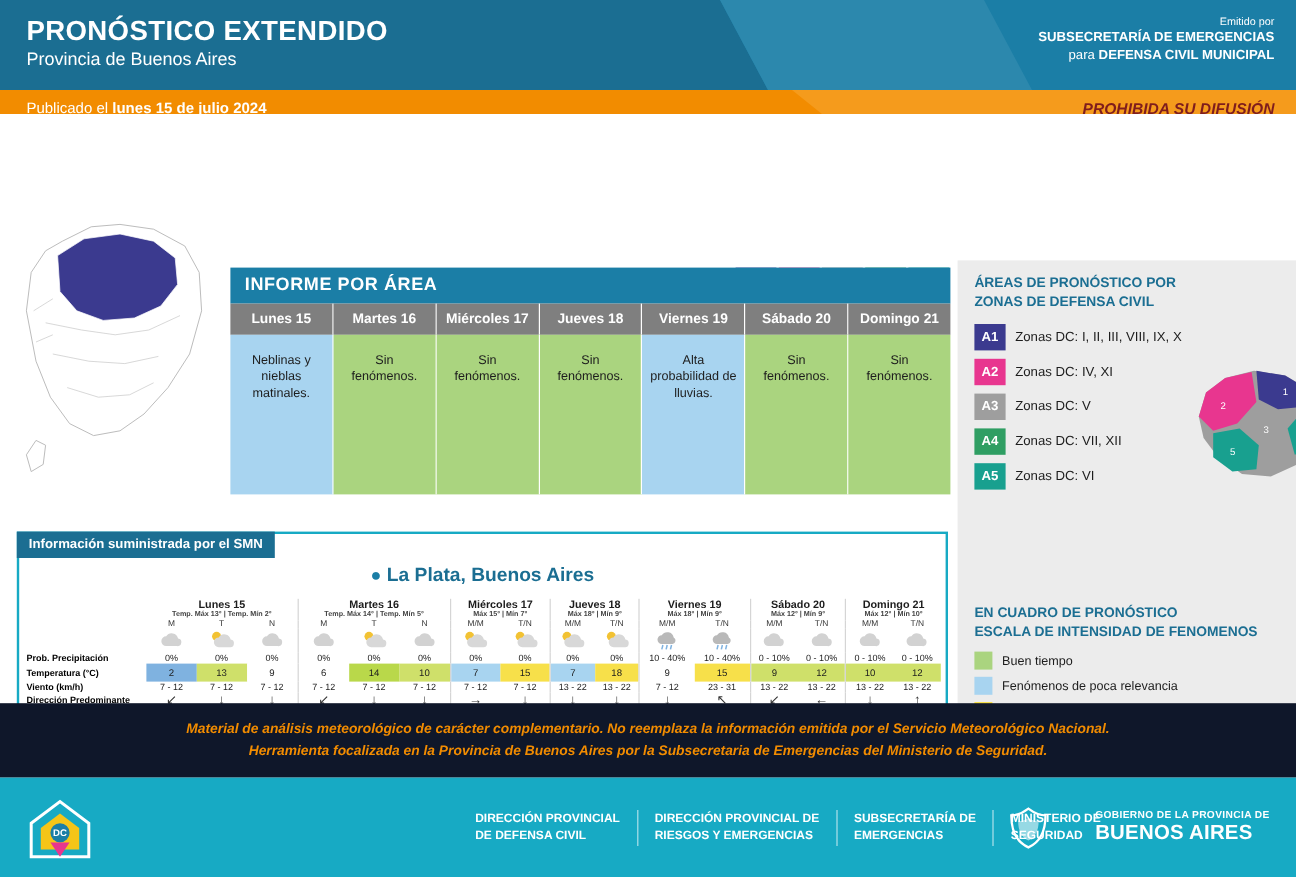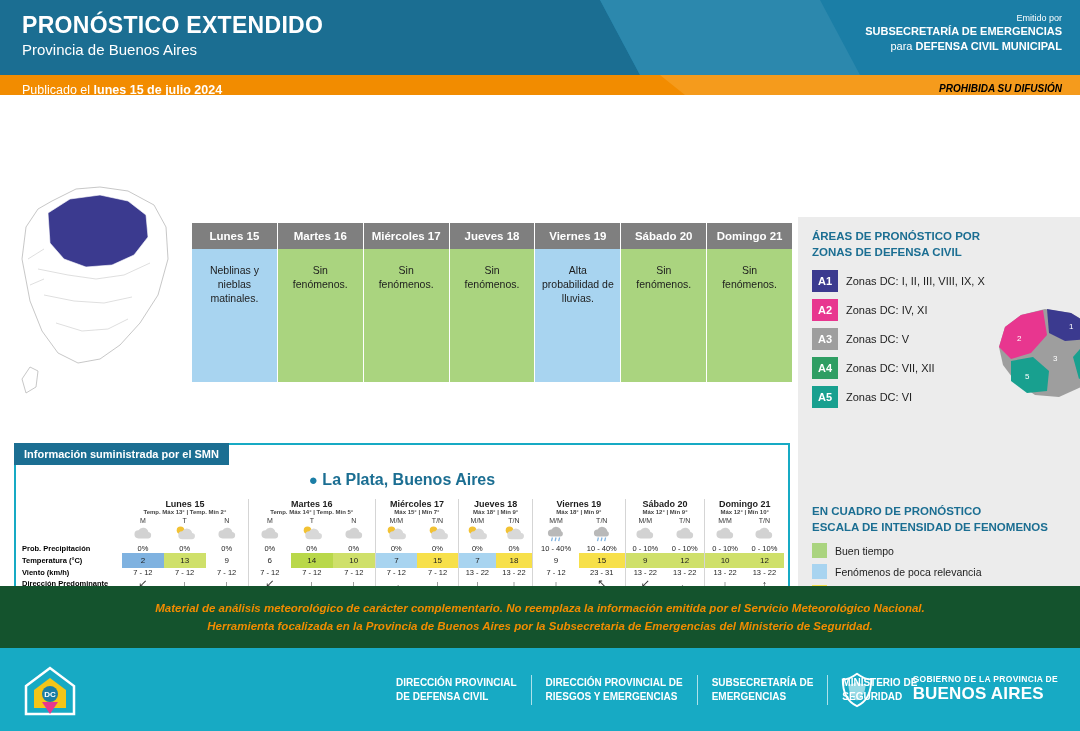--- a/index.html
+++ b/index.html
@@ -61,21 +61,21 @@
     background: #f28c00;
     clip-path: polygon(0 0, 660px 0, 700px 32px, 0 32px);
   }
   .pubbar .pubtext {
     position: absolute; left: 22px; top: 8px;
     color: #fff; font-size: 12.5px;
   }
   .pubbar .pubtext b { font-weight: bold; }
   .pubbar .warn {
     position: absolute; right: 18px; top: 8px;
-    color: #000000; font-size: 10px; font-weight: bold; font-style: italic;
+    color: #7f1d1d; font-size: 13px; font-weight: bold; font-style: italic;
   }
 
   
   .content {
     position: relative;
     height: 479px;
     background: #ffffff;
   }
 
   
@@ -179,21 +179,21 @@
   .mn { text-align: center; font-size: 7px; color: #333; padding-bottom: 2px; }
   .cellv { text-align: center; font-size: 7.5px; padding: 3px 0; }
   .sep { border-left: 1px solid #d5d5d5; }
   .chip { display: block; padding: 3px 0; font-size: 8px; color: #1d1d1d; }
   .icon-cell { text-align: center; padding: 2px 0; }
   .arrow { font-size: 11px; display: inline-block; color: #333; }
 
   
   .note {
     position: absolute; left: 0; top: 586px; width: 1080px; height: 62px;
-    background: #14532d;
+    background: #0f172a;
     display: flex; align-items: center; justify-content: center;
     text-align: center;
   }
   .note p {
     color: #f28c00; font-size: 11.5px; font-style: italic; font-weight: bold; line-height: 1.6;
   }
 
   
   .footer {
     position: absolute; left: 0; top: 648px; width: 1080px; height: 83px;
@@ -261,20 +261,21 @@
 
   <div class="swatches" id="swatches">
       <div style="background: rgb(75, 63, 158);"></div>
       <div style="background: rgb(232, 54, 143);"></div>
       <div style="background: rgb(158, 158, 158);"></div>
       <div style="background: rgb(47, 158, 99);"></div>
       <div style="background: rgb(24, 160, 143);"></div>
     </div>
 
   <div class="informe">
+    <div class="informe-head">INFORME POR ÁREA</div>
     <div class="day-head-row" id="informe-heads">
         <div class="day-head">Lunes 15</div>
         <div class="day-head">Martes 16</div>
         <div class="day-head">Miércoles 17</div>
         <div class="day-head">Jueves 18</div>
         <div class="day-head">Viernes 19</div>
         <div class="day-head">Sábado 20</div>
         <div class="day-head">Domingo 21</div>
       </div>
     <div class="day-cell-row" id="informe-cells">

